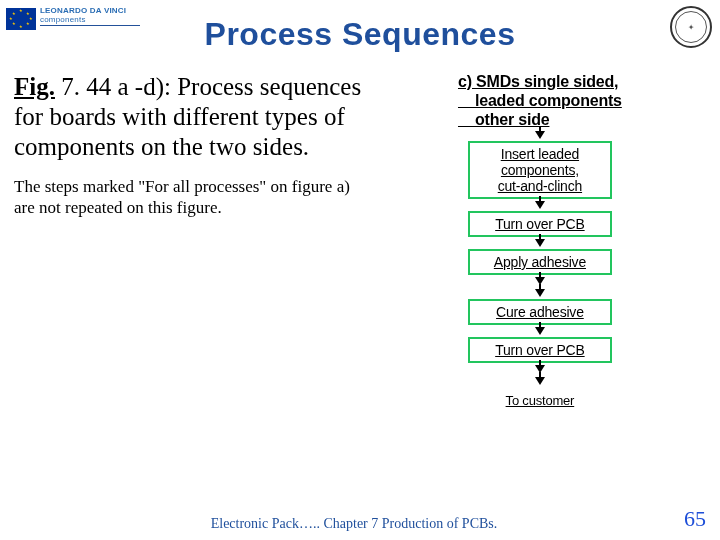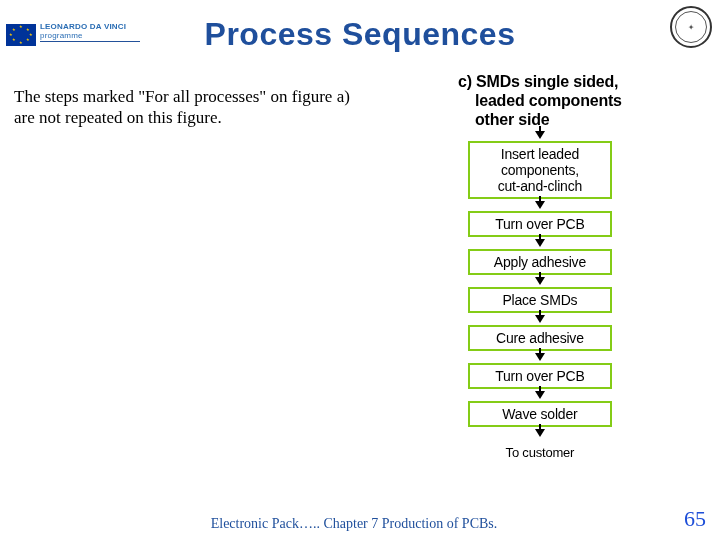--- a/index.html
+++ b/index.html
@@ -10,21 +10,21 @@
     color:#000;
     position:relative;
     overflow:hidden;
   }
   
   .header{
     position:relative;
     height:60px;
   }
   .logo-left{
-    position:absolute;left:6px;top:22px;
+    position:absolute;left:6px;top:6px;
     width:140px;height:34px;
     display:flex;align-items:flex-start;
   }
   .eu-flag{
     width:30px;height:22px;background:#003399;
     position:relative;flex:0 0 30px;margin-right:4px;margin-top:2px;
   }
   .eu-flag .star{position:absolute;color:#ffcc00;font-size:4px;line-height:4px}
   .logo-txt{
     font-family:Arial,Helvetica,sans-serif;
@@ -61,28 +61,29 @@
   }
   .caption .fig{font-weight:bold;text-decoration:underline}
   .note{
     margin-top:14px;
     font-size:17px;line-height:21px;
   }
   
   .diagram{
     display:flex;flex-direction:column;align-items:center;
     font-family:Arial,Helvetica,sans-serif;
+    text-decoration:underline;
   }
   .dia-head{
     font-size:16px;font-weight:bold;line-height:19px;text-align:left;
     align-self:center;white-space:pre;margin-bottom:0px;
     letter-spacing:-0.2px;
   }
   .step{
-    border:2px solid #84cc16;
+    border:2px solid #22c55e;
     padding:3px 10px;
     font-size:14px;line-height:16px;text-align:center;
     min-width:120px;
     white-space:pre;
     background:#fff;
     letter-spacing:-0.2px;
   }
   .arrow{
     width:0;height:0;
     border-left:5px solid transparent;
@@ -119,56 +120,58 @@
       <span class="star" style="left:20px;top:4px">★</span>
       <span class="star" style="left:23px;top:9px">★</span>
       <span class="star" style="left:20px;top:14px">★</span>
       <span class="star" style="left:13px;top:17px">★</span>
       <span class="star" style="left:6px;top:14px">★</span>
       <span class="star" style="left:3px;top:9px">★</span>
       <span class="star" style="left:6px;top:4px">★</span>
     </div>
     <div class="logo-txt">
       <div class="l1">LEONARDO DA VINCI</div>
-      <div>programme</div>
+      <div>components</div>
       <div class="logo-underline"></div>
     </div>
   </div>
   <div class="title">Process Sequences</div>
   <div class="seal">
     <div class="seal-inner">✦</div>
   </div>
 </div>
 
 <div class="content">
   <div class="leftcol">
+    <div class="caption">
+      <span class="fig">Fig.</span><span> 7. 44 a -d):</span>
+      <span>Process sequences for boards with different types of components on the two sides.</span>
+    </div>
     <div class="note">The steps marked "For all processes" on figure a) are not repeated on this figure.</div>
   </div>
 
   <div class="rightcol">
     <div class="diagram">
       <div class="dia-head"><span>c) SMDs single sided,</span>
 <span>    leaded components</span>
 <span>    other side</span></div>
       <div class="arrow"></div>
       <div class="step">Insert leaded
 components,
 cut-and-clinch</div>
       <div class="arrow"></div>
       <div class="step">Turn over PCB</div>
       <div class="arrow"></div>
       <div class="step">Apply adhesive</div>
       <div class="arrow"></div>
-      <div class="step">Place SMDs</div>
       <div class="arrow"></div>
       <div class="step">Cure adhesive</div>
       <div class="arrow"></div>
       <div class="step">Turn over PCB</div>
       <div class="arrow"></div>
-      <div class="step">Wave solder</div>
       <div class="arrow"></div>
       <div class="to-customer">To customer</div>
     </div>
   </div>
 </div>
 
 <div class="footer">Electronic Pack…..   Chapter 7 Production of PCBs.</div>
 <div class="pagenum">65</div>
 
 </body></html>

